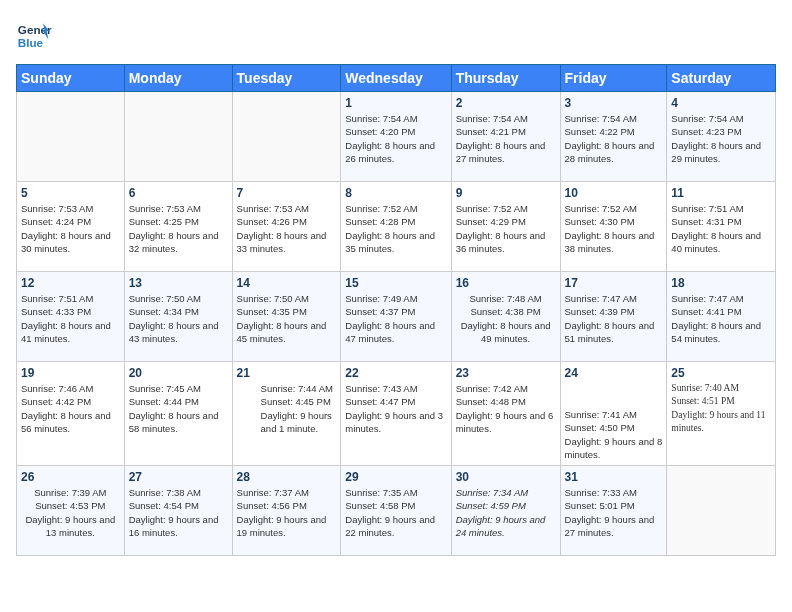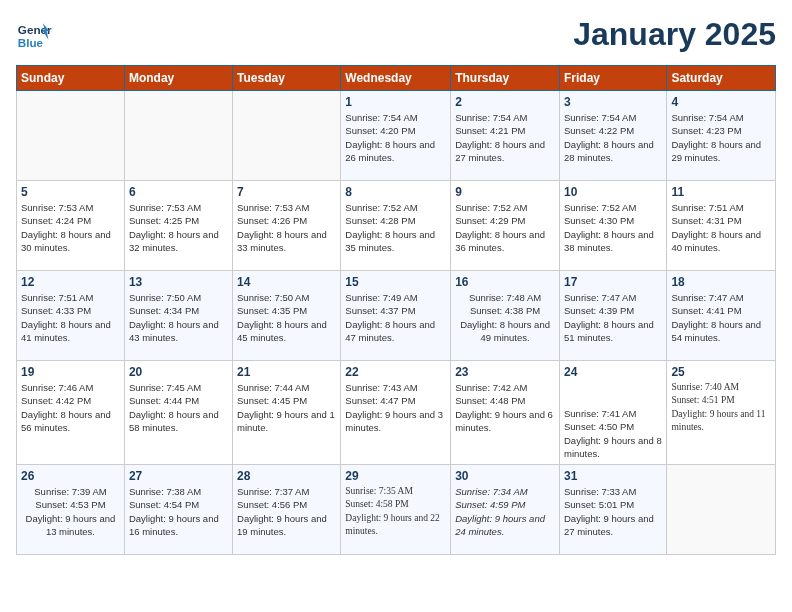--- a/index.html
+++ b/index.html
@@ -37,25 +37,25 @@
       font-size: 14px;
       color: #333;
       font-style: italic;
     }
     .calendar {
       width: 100%;
       border-collapse: collapse;
       font-size: 10px;
     }
     .calendar thead th {
-      background: #c2410c;
+      background: #3b82f6;
       color: #fff;
       padding: 5px 4px;
       text-align: left;
-      font-size: 12px;
+      font-size: 14px;
       font-weight: bold;
       border: 1px solid #1a6aa0;
     }
     .calendar tbody td {
       border: 1px solid #ccc;
       vertical-align: top;
       padding: 4px;
       height: 90px;
       width: 113px;
       color: #333;
@@ -86,21 +86,20 @@
 
 <div class="header">
   <div class="logo">
     <svg class="logo-icon" viewBox="0 0 40 40">
       <text x="2" y="20" font-size="13" font-weight="bold" fill="#1a3a5c">General</text>
       <text x="2" y="34" font-size="13" font-weight="bold" fill="#2a7fc1">Blue</text>
       <polygon points="30,8 38,18 34,16 36,26 28,14 32,16" fill="#2a7fc1"></polygon>
     </svg>
   </div>
   <div class="title-block">
-    <div class="month-title">January 2025</div>
   </div>
 </div>
 
 <table class="calendar">
   <thead>
     <tr>
     <th>Sunday</th>
         <th>Monday</th>
         <th>Tuesday</th>
         <th>Wednesday</th>
@@ -235,21 +234,21 @@
 Daylight: 8 hours and 56 minutes.</div>
         </td>
         <td>
           <div class="day-number">20</div>
           <div class="day-info" style="white-space: pre-line;">Sunrise: 7:45 AM
 Sunset: 4:44 PM
 Daylight: 8 hours and 58 minutes.</div>
         </td>
         <td>
           <div class="day-number">21</div>
-          <div class="day-info" style="white-space: pre-line;">Sunrise: 7:44 AM
+          <div class="day-info" style="white-space: pre-line; margin-left: 24px;">Sunrise: 7:44 AM
 Sunset: 4:45 PM
 Daylight: 9 hours and 1 minute.</div>
         </td>
         <td>
           <div class="day-number">22</div>
           <div class="day-info" style="white-space: pre-line;">Sunrise: 7:43 AM
 Sunset: 4:47 PM
 Daylight: 9 hours and 3 minutes.</div>
         </td>
         <td>
@@ -285,21 +284,21 @@
 Daylight: 9 hours and 16 minutes.</div>
         </td>
         <td>
           <div class="day-number">28</div>
           <div class="day-info" style="white-space: pre-line;">Sunrise: 7:37 AM
 Sunset: 4:56 PM
 Daylight: 9 hours and 19 minutes.</div>
         </td>
         <td>
           <div class="day-number">29</div>
-          <div class="day-info" style="white-space: pre-line; font-family: Liberation Serif, serif;">Sunrise: 7:35 AM
+          <div class="day-info" style="white-space: pre-line;">Sunrise: 7:35 AM
 Sunset: 4:58 PM
 Daylight: 9 hours and 22 minutes.</div>
         </td>
         <td>
           <div class="day-number">30</div>
           <div class="day-info" style="white-space: pre-line; font-style: italic;">Sunrise: 7:34 AM
 Sunset: 4:59 PM
 Daylight: 9 hours and 24 minutes.</div>
         </td>
         <td>

